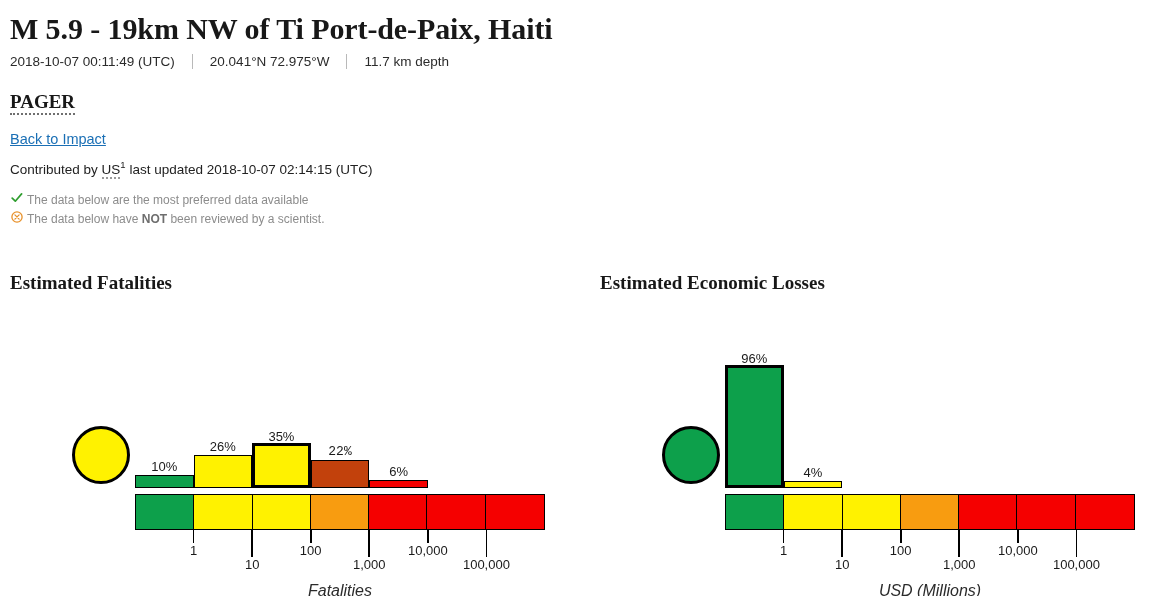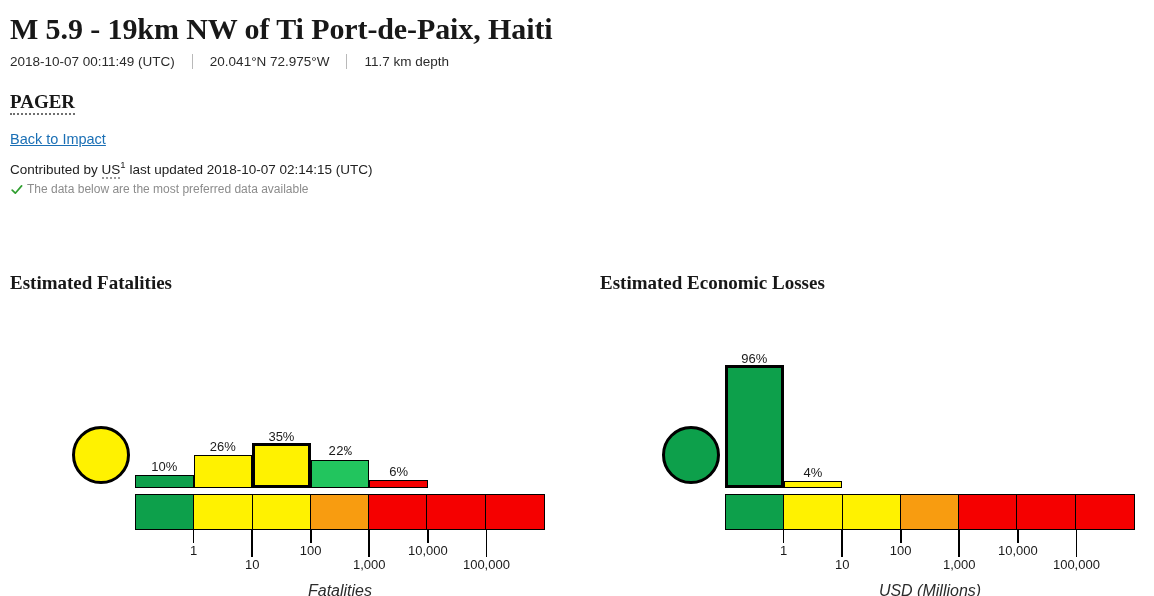--- a/index.html
+++ b/index.html
@@ -84,21 +84,21 @@
   #contributed-line sup { font-size: 9.5px; vertical-align: super; }
 
   .status-line {
     display: flex;
     align-items: flex-start;
     font-size: 12px;
     color: #8c8c8c;
     line-height: 1.5;
     white-space: nowrap;
   }
-  #status-preferred { margin-top: 3px; align-items: center; }
+  #status-preferred { margin-top: 14px; }
   #status-reviewed  { margin-top: 1px; }
   .status-line .status-icon {
     width: 14px;
     flex: 0 0 14px;
     display: inline-flex;
     align-items: center;
     justify-content: center;
     margin-right: 3px;
     position: relative;
     top: 1px;
@@ -216,39 +216,50 @@
 
   <div class="status-line" id="status-preferred">
     <span class="status-icon">
       <svg width="12" height="12" viewBox="0 0 12 12">
         <path d="M1.2 6.2 L4.3 9.2 L10.6 1.9" fill="none" stroke="#2f9e2f" stroke-width="1.7" stroke-linecap="round" stroke-linejoin="round"></path>
       </svg>
     </span>
     <span>The data below are the most preferred data available</span>
   </div>
 
+  <div class="status-line" id="status-reviewed">
+    <span class="status-icon">
+      <svg width="12" height="12" viewBox="0 0 12 12">
+        <circle cx="6" cy="6" r="5.1" fill="none" stroke="#e8912a" stroke-width="1.3"></circle>
+        <path d="M3.9 3.9 L8.1 8.1 M8.1 3.9 L3.9 8.1" stroke="#e8912a" stroke-width="1.3" stroke-linecap="round"></path>
+      </svg>
+    </span>
+    <span>
+      <span>The data below have </span><b>NOT</b><span> been reviewed by a scientist.</span>
+    </span>
+  </div>
 </div>
 
 <div id="charts">
 
   <div class="chart-panel" id="panel-fatalities">
     <h3 class="chart-title">Estimated Fatalities</h3>
     <div class="plot-area">
         <div class="alert-circle" style="left: 62px; top: 128px; width: 58px; height: 58px; background: rgb(255, 242, 0);"></div>
         <div class="histogram" style="left: 125px; top: 62px; width: 410px; height: 128px;">
           <div class="hist-bar" style="left: 0px; width: 58.5714px; height: 12.8px; background: rgb(13, 160, 75);">
             <span class="bar-label">10%</span>
           </div>
           <div class="hist-bar" style="left: 58.5714px; width: 58.5714px; height: 33.28px; background: rgb(255, 242, 0);">
             <span class="bar-label">26%</span>
           </div>
           <div class="hist-bar highlight" style="left: 117.143px; width: 58.5714px; height: 44.8px; background: rgb(255, 242, 0);">
             <span class="bar-label">35%</span>
           </div>
-          <div class="hist-bar" style="left: 175.714px; width: 58.5714px; height: 28.16px; background: #22c55e; font-family: Liberation Mono, monospace;">
+          <div class="hist-bar" style="left: 175.714px; width: 58.5714px; height: 28.16px; background: #c2410c; font-family: Liberation Mono, monospace;">
             <span class="bar-label">22%</span>
           </div>
           <div class="hist-bar" style="left: 234.286px; width: 58.5714px; height: 7.68px; background: rgb(245, 0, 0);">
             <span class="bar-label">6%</span>
           </div>
         </div>
         <div class="scale-bar" style="left: 125px; top: 196px; width: 410px; height: 36px;">
           <div class="scale-seg" style="width: 58.5714px; background: rgb(13, 160, 75);"></div>
           <div class="scale-seg" style="width: 58.5714px; background: rgb(255, 242, 0);"></div>
           <div class="scale-seg" style="width: 58.5714px; background: rgb(255, 242, 0);"></div>

